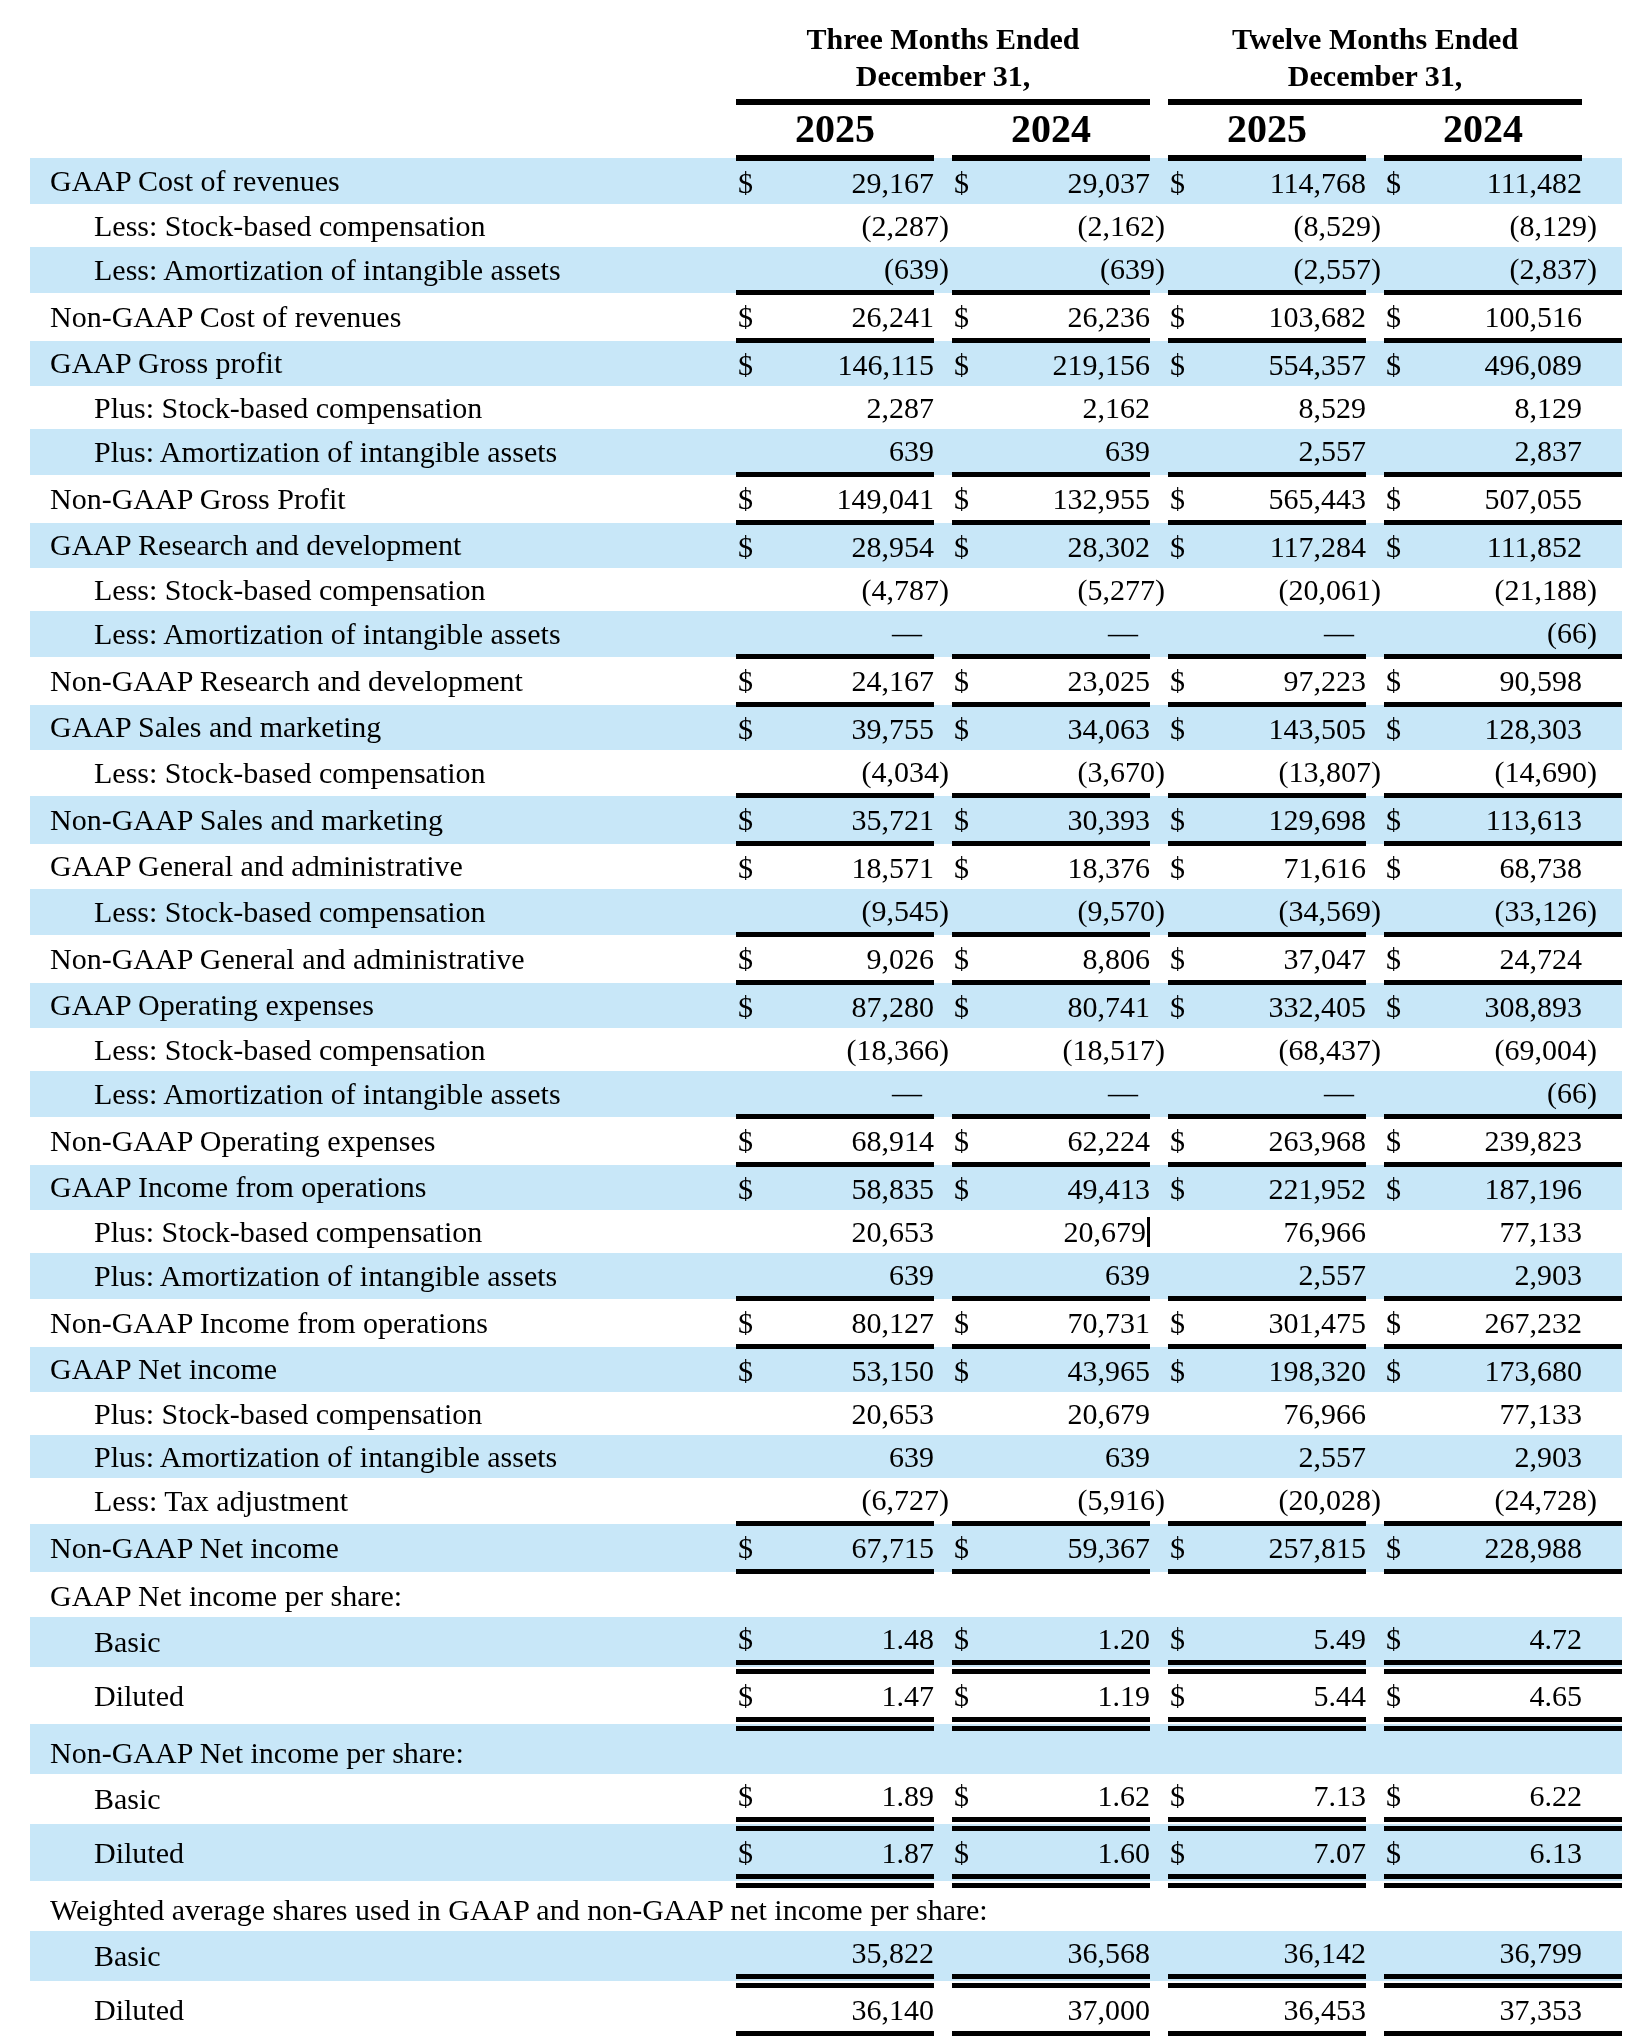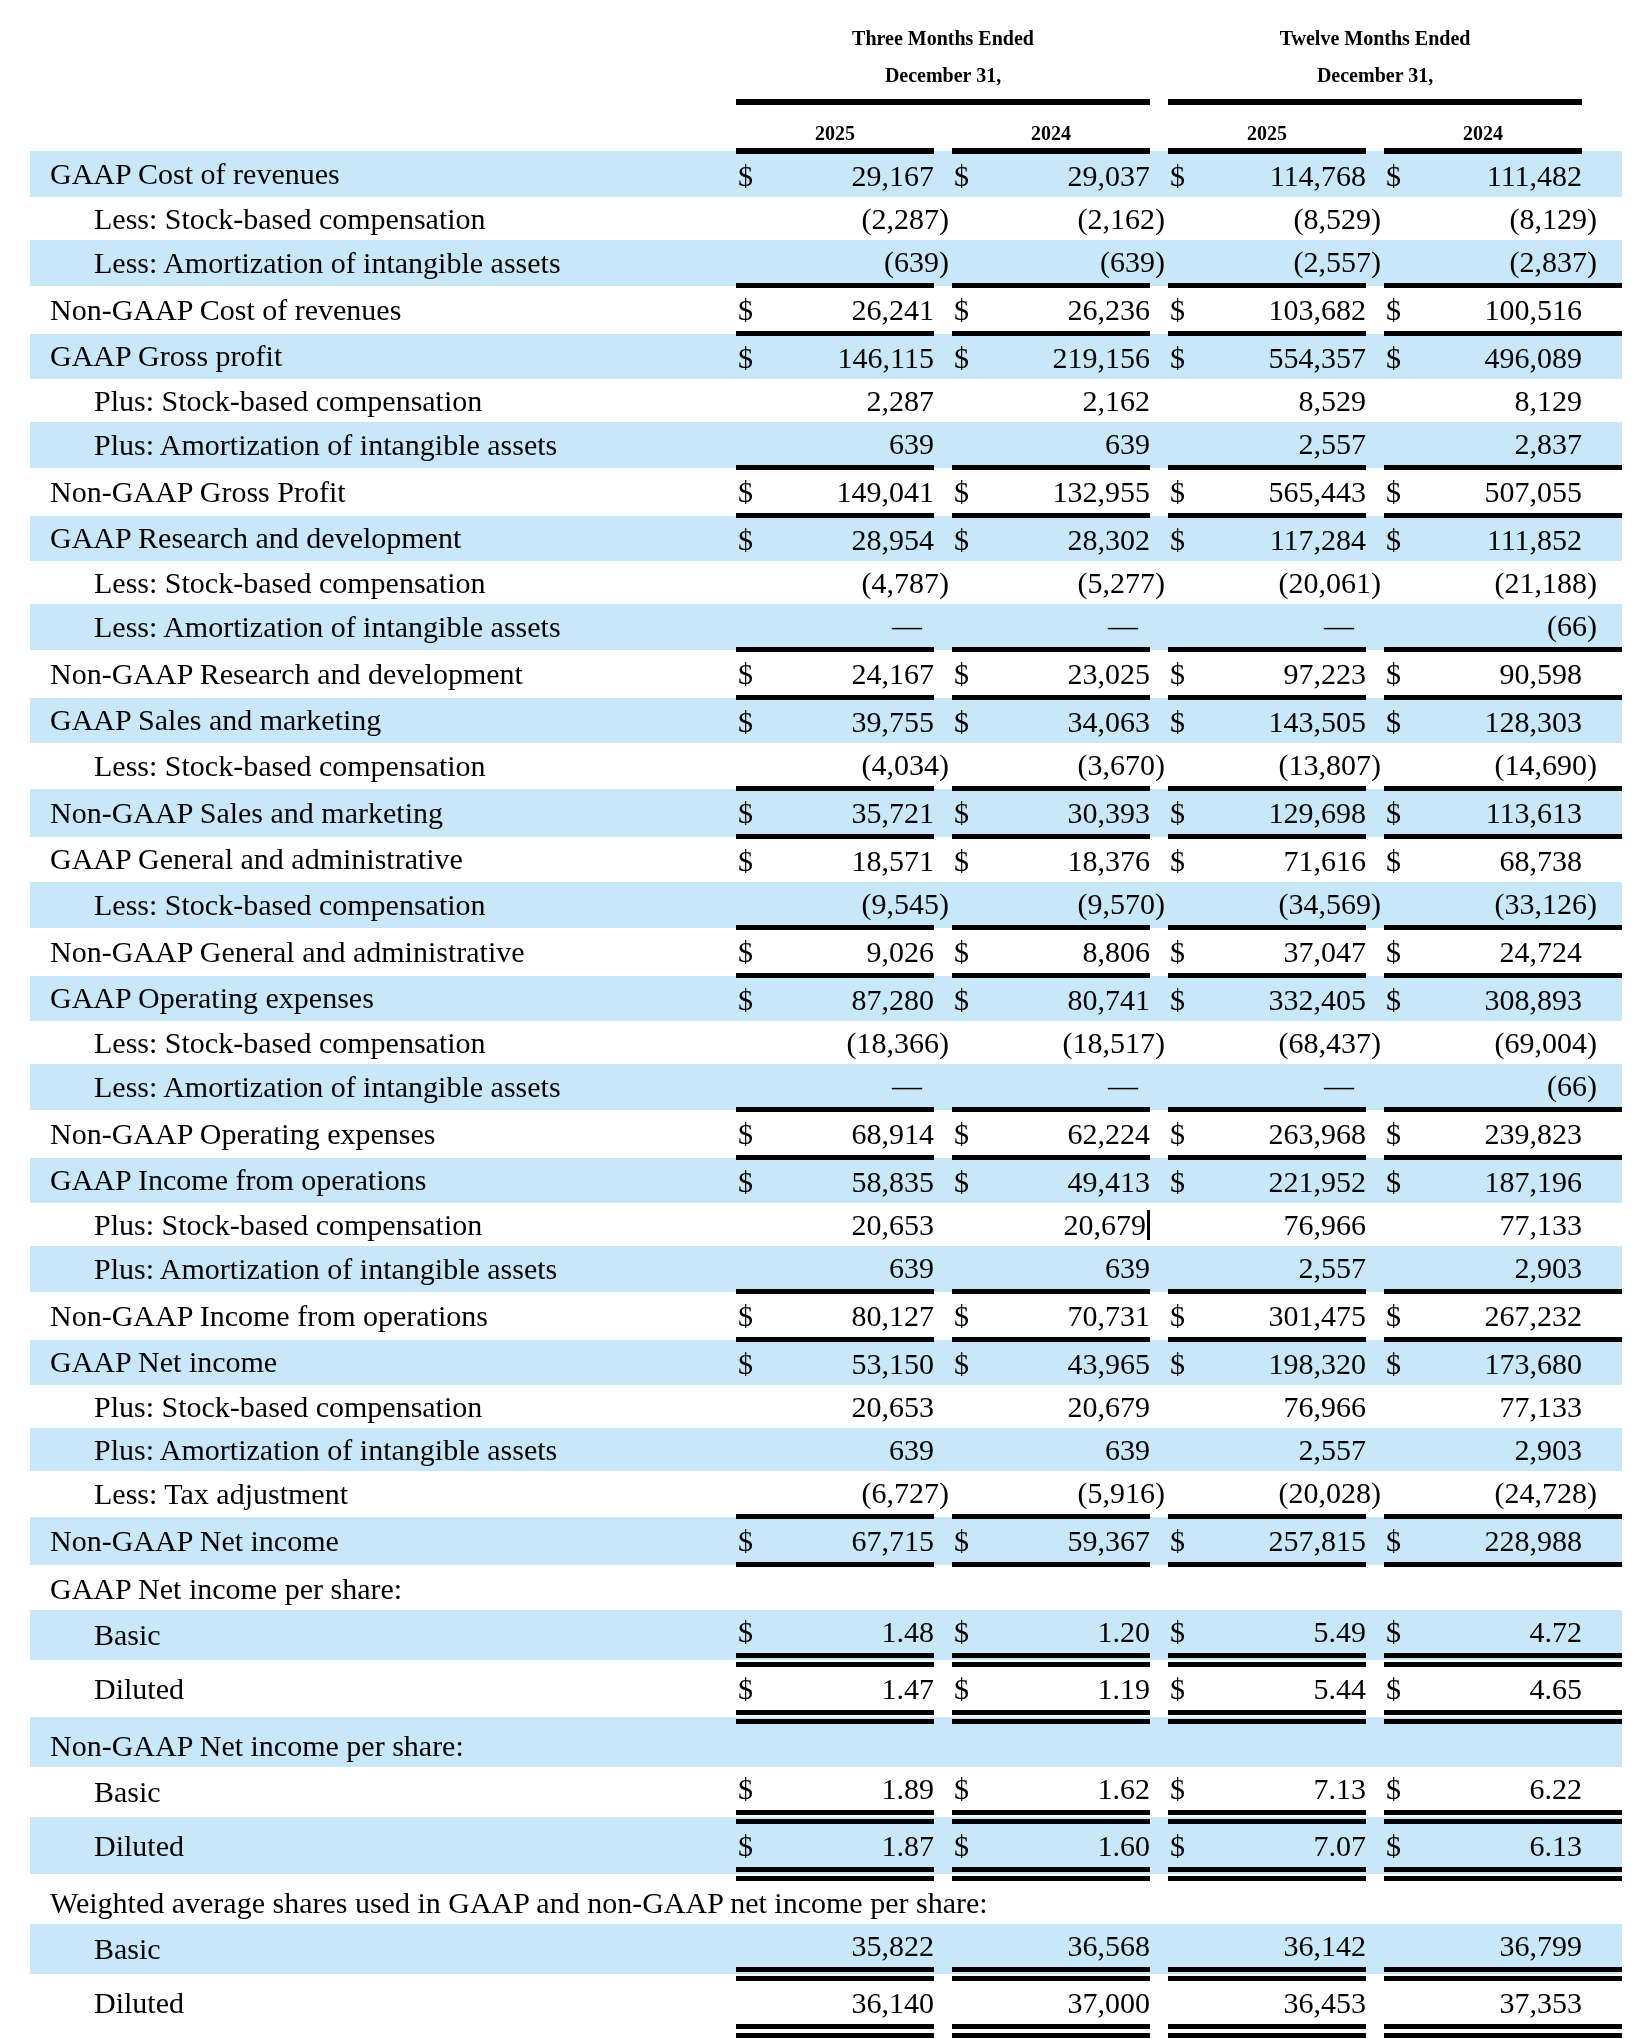--- a/index.html
+++ b/index.html
@@ -13,27 +13,27 @@
   }
   table.fin{
     border-collapse:collapse;
     table-layout:fixed;
     width:1592px;
   }
   
   th,td{margin:0;padding:0;}
   thead th{font-weight:bold;}
   .ghead{
-    font-size:20px;line-height:37px;
+    font-size:30px;line-height:37px;
     text-align:center;vertical-align:bottom;
     height:88px;padding-bottom:5px;
     border-bottom:6px solid #000;
   }
   .yhead{
-    font-size:20px;vertical-align:bottom;
+    font-size:40px;vertical-align:bottom;
     height:40px;padding-bottom:3px;
     border-bottom:6px solid #000;
   }
   tbody td{
     height:43px;
     font-size:30px;
     vertical-align:middle;
     white-space:nowrap;
     overflow:visible;
   }

